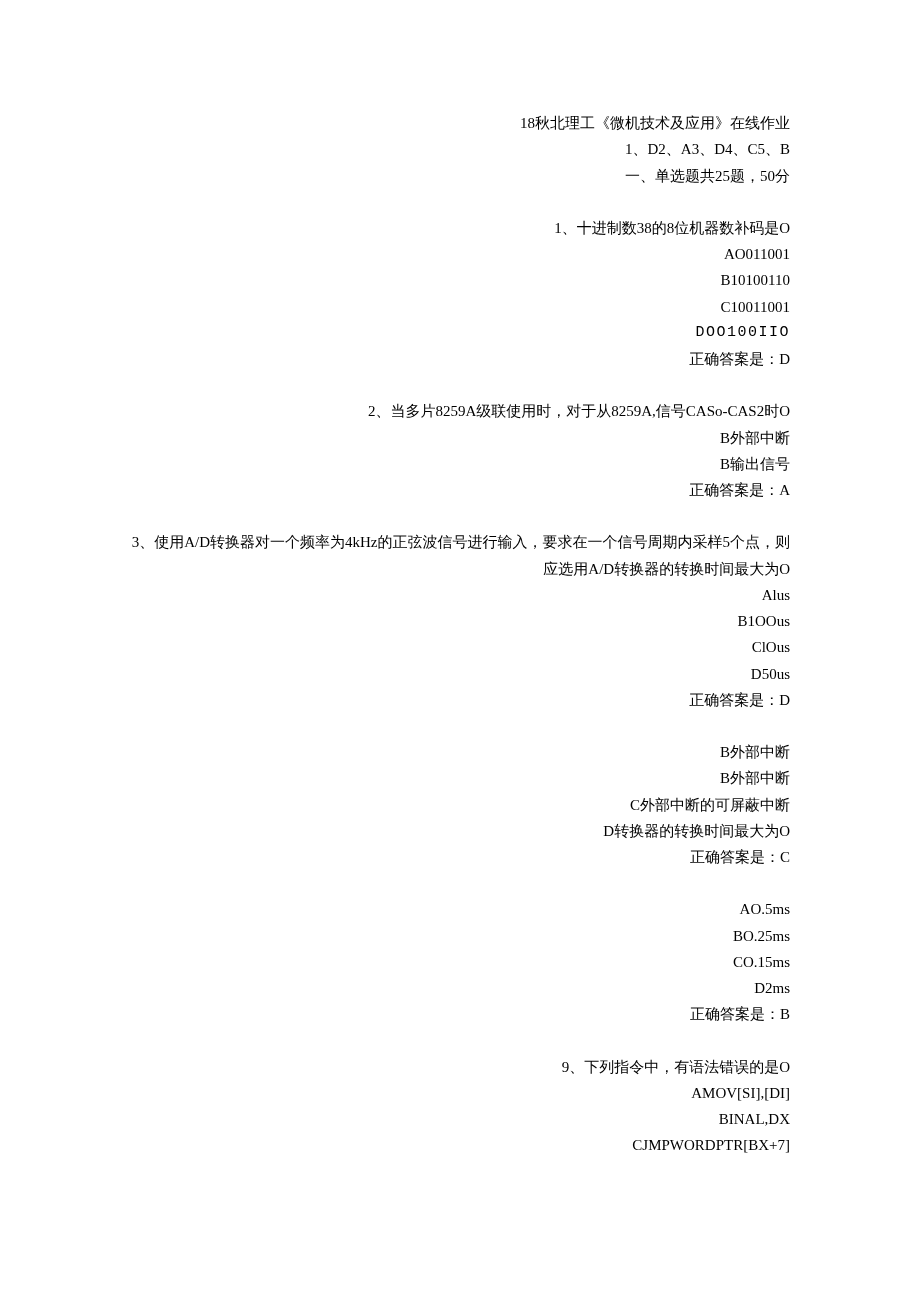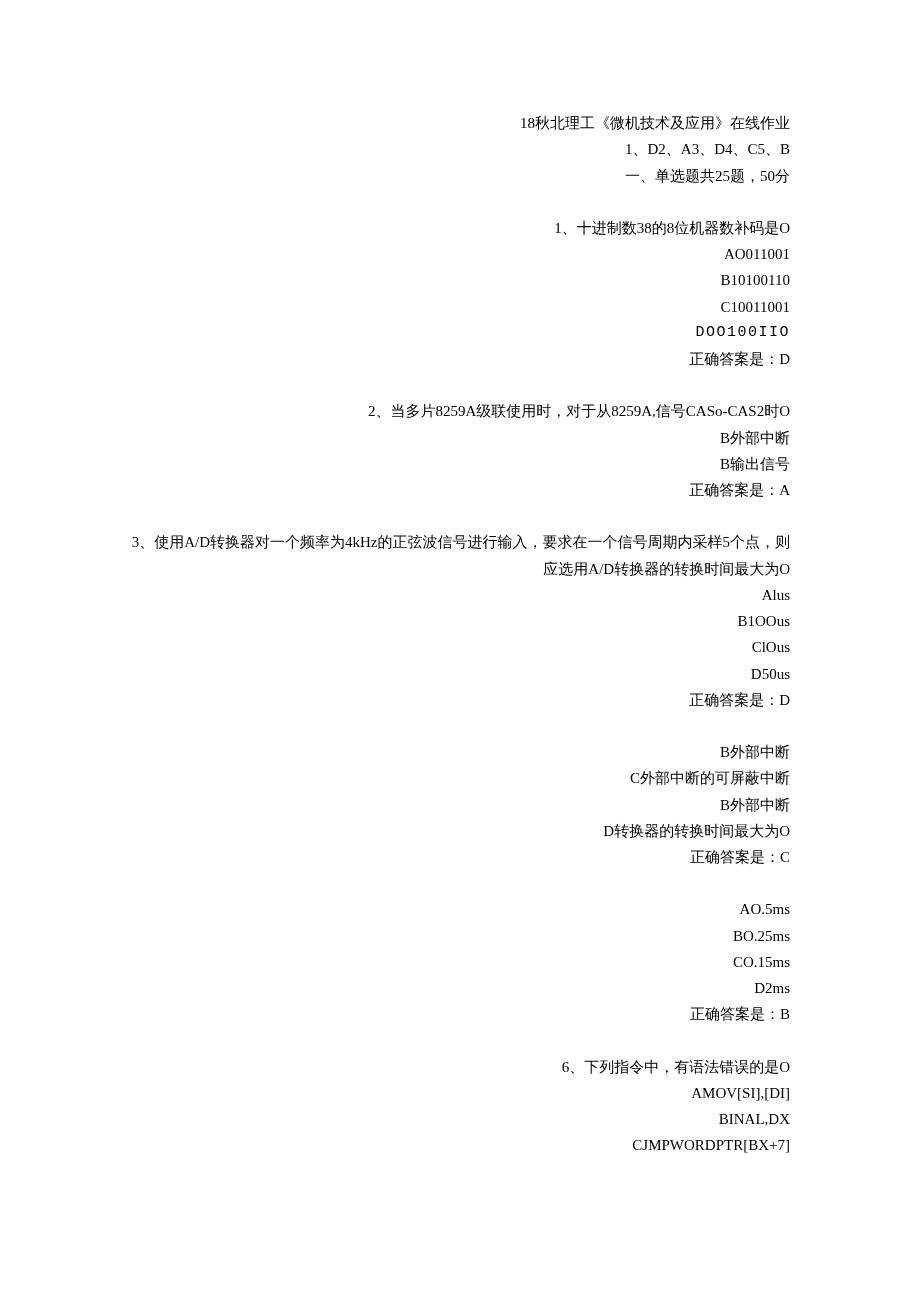--- a/index.html
+++ b/index.html
@@ -61,36 +61,36 @@
   <div class="line">B1OOus</div>
   <div class="line">ClOus</div>
   <div class="line">D50us</div>
   <div class="line">正确答案是：D</div>
 </div>
 
 <div class="gap"></div>
 
 <div class="block">
   <div class="line">B外部中断</div>
+  <div class="line">B外部中断</div>
   <div class="line">C外部中断的可屏蔽中断</div>
-  <div class="line">B外部中断</div>
   <div class="line">D转换器的转换时间最大为O</div>
   <div class="line">正确答案是：C</div>
 </div>
 
 <div class="gap"></div>
 
 <div class="block">
   <div class="line">AO.5ms</div>
   <div class="line">BO.25ms</div>
   <div class="line">CO.15ms</div>
   <div class="line">D2ms</div>
   <div class="line">正确答案是：B</div>
 </div>
 
 <div class="gap"></div>
 
 <div class="block">
-  <div class="line">6、下列指令中，有语法错误的是O</div>
+  <div class="line">9、下列指令中，有语法错误的是O</div>
   <div class="line">AMOV[SI],[DI]</div>
   <div class="line">BINAL,DX</div>
   <div class="line">CJMPWORDPTR[BX+7]</div>
 </div>
 
 </body></html>

